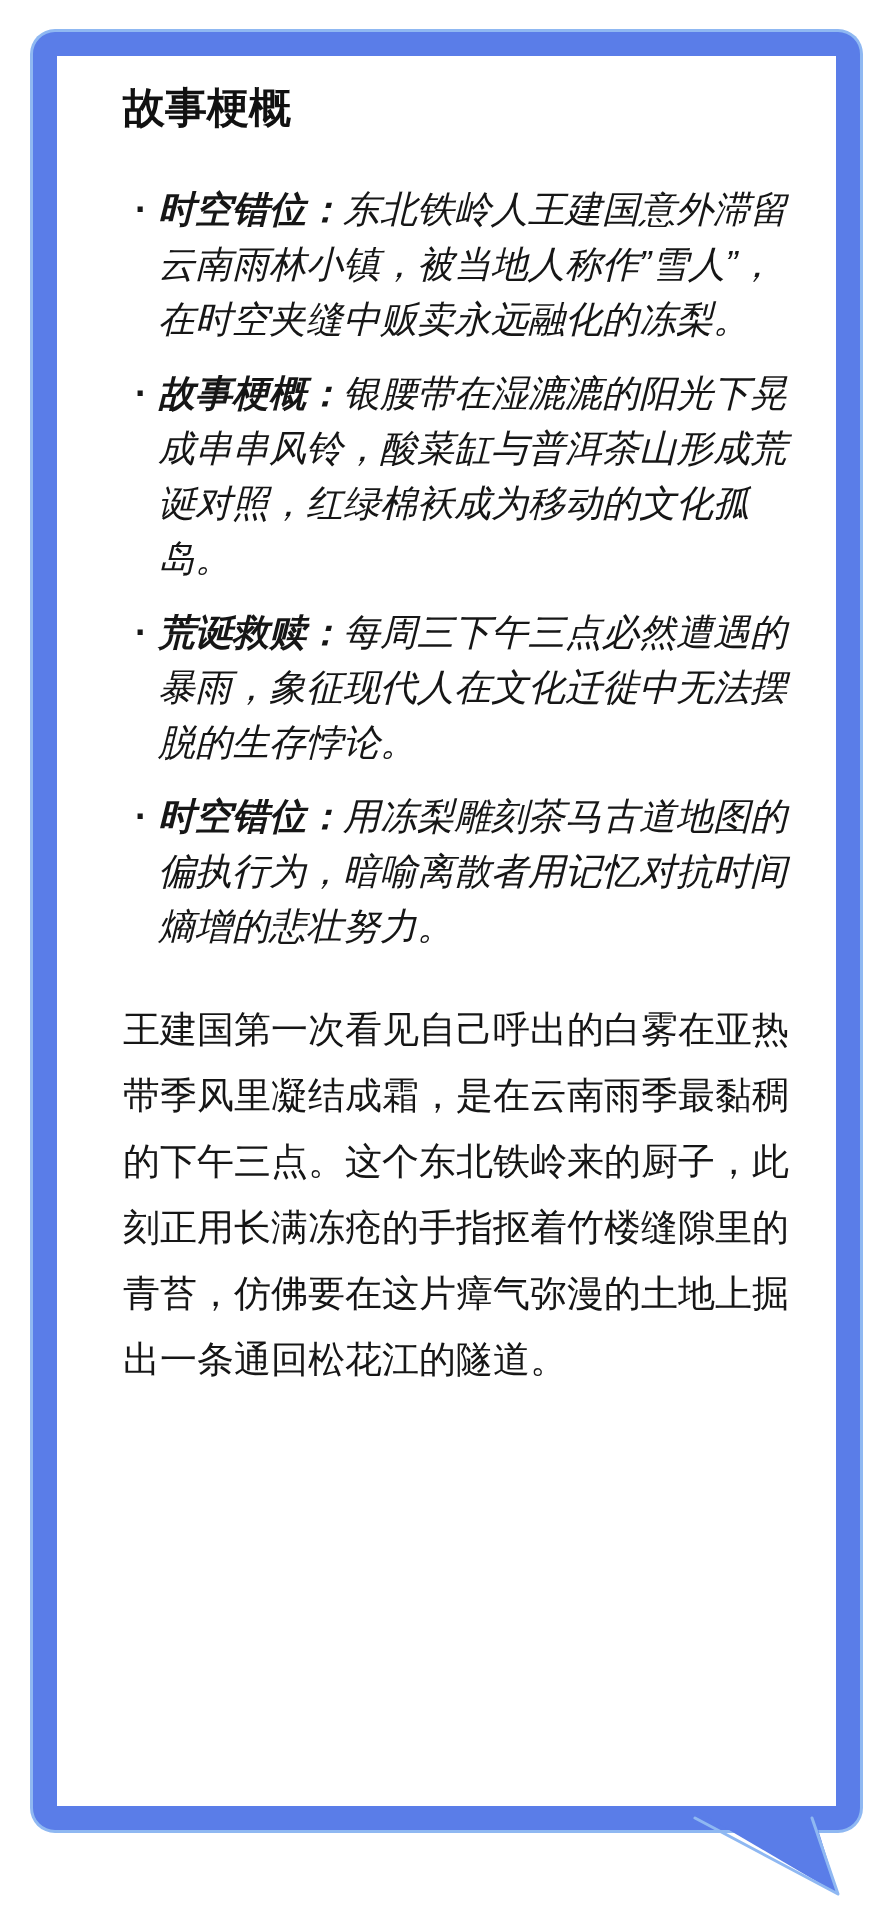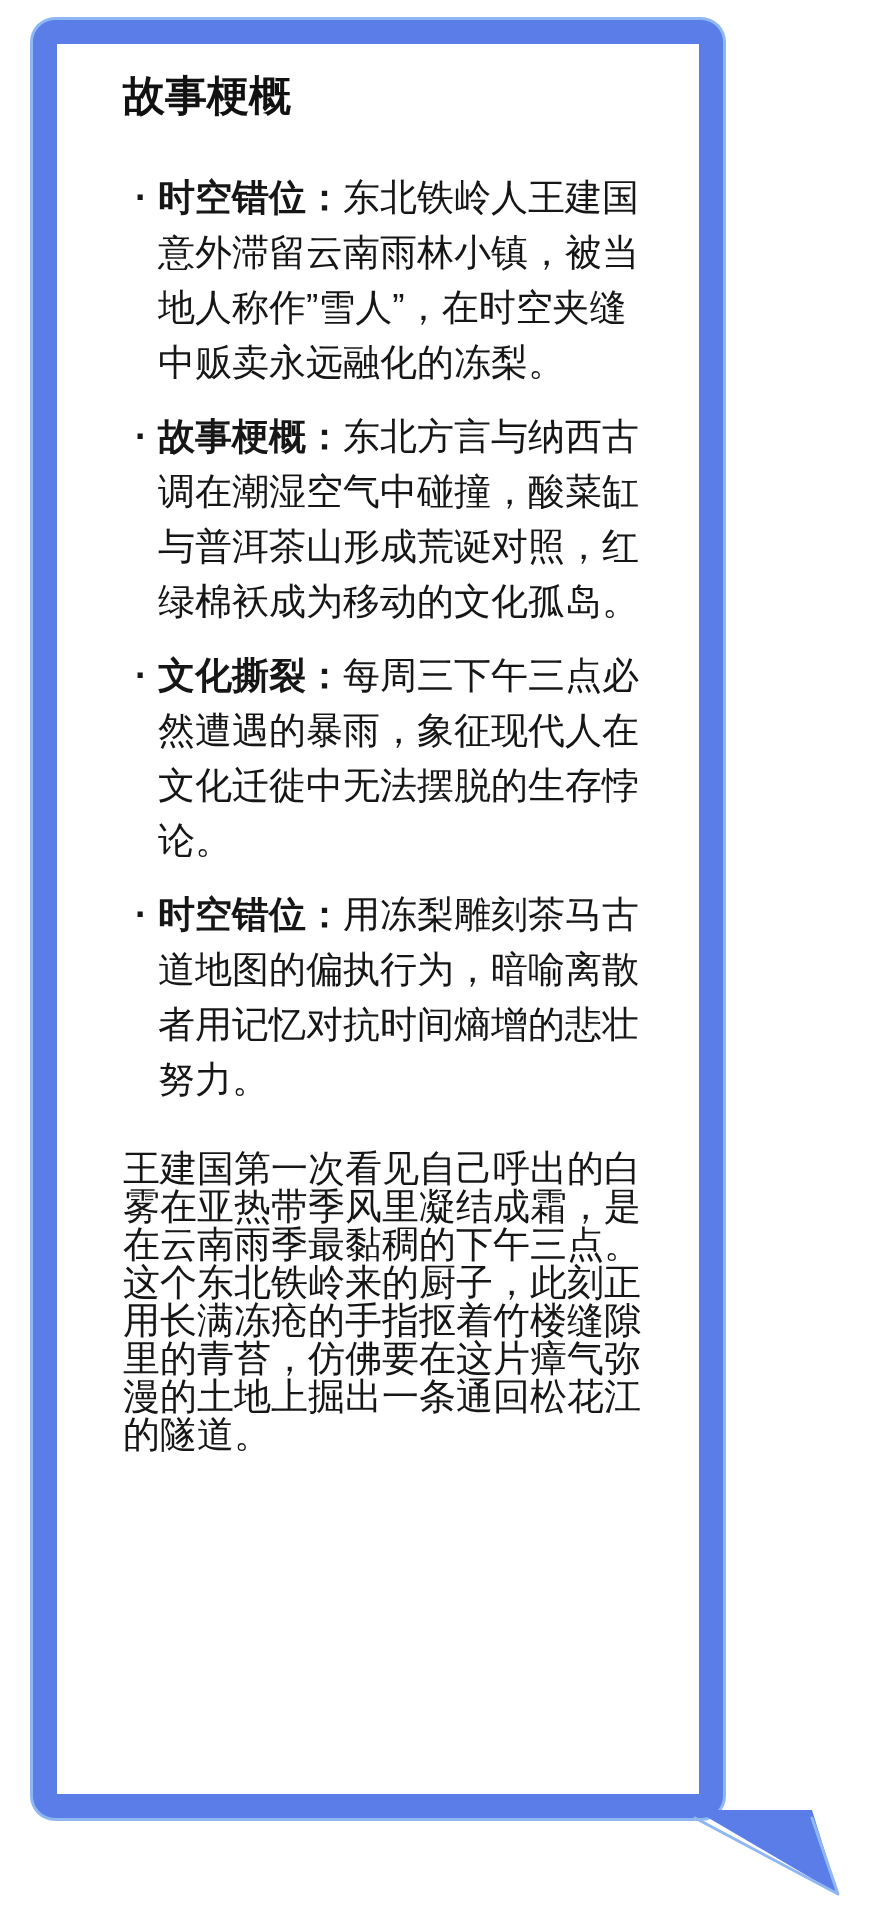--- a/index.html
+++ b/index.html
@@ -5,22 +5,22 @@
   html,body{margin:0;padding:0;background:#ffffff;}
   .stage{
     position:relative;
     width:892px;height:1920px;
     background:#ffffff;
     overflow:hidden;
     font-family:"Liberation Sans", sans-serif;
   }
   .bubble{
     position:absolute;
-    left:33px;top:20px;
-    width:690px;height:1798px;
+    left:33px;top:32px;
+    width:827px;height:1798px;
     box-sizing:border-box;
     background:#ffffff;
     border:24px solid #5a7de8;
     border-radius:22px;
     box-shadow:0 0 0 3px #8fb8f2;
   }
   .bubble-content{
     box-sizing:border-box;
     width:100%;height:100%;
     padding:26px 42px 36px 66px;
@@ -44,26 +44,26 @@
   .bullets li{
     display:flex;
     margin:0 0 19px 0;
   }
   .bullets li:last-child{margin-bottom:0;}
   .dot{
     flex:0 0 23px;
     width:23px;
     font-weight:bold;
   }
-  .li-text{flex:1;}
+  .li-text{flex:1;font-style:italic;}
   .term{font-weight:bold;}
   .para{
     margin:43px 0 0 0;
     font-size:37px;
-    line-height:38px;
+    line-height:66px;
   }
   .tail{
     position:absolute;
     left:676px;top:1810px;
     width:184px;height:92px;
   }
 </style>
 </head>
 <body>
 
@@ -74,25 +74,25 @@
 
       <h1 class="title">故事梗概</h1>
 
       <ul class="bullets">
         <li>
           <span class="dot">·</span>
           <span class="li-text"><span class="term">时空错位：</span><span>东北铁岭人王建国意外滞留云南雨林小镇，被当地人称作”雪人”，在时空夹缝中贩卖永远融化的冻梨。</span></span>
         </li>
         <li>
           <span class="dot">·</span>
-          <span class="li-text"><span class="term">故事梗概：</span><span>东北方言与纳西古调在潮湿空气中碰撞，酸菜缸与普洱茶山形成荒诞对照，红绿棉袄成为移动的文化孤岛。</span></span>
+          <span class="li-text"><span class="term">故事梗概：</span><span>银腰带在湿漉漉的阳光下晃成串串风铃，酸菜缸与普洱茶山形成荒诞对照，红绿棉袄成为移动的文化孤岛。</span></span>
         </li>
         <li>
           <span class="dot">·</span>
-          <span class="li-text"><span class="term">文化撕裂：</span><span>每周三下午三点必然遭遇的暴雨，象征现代人在文化迁徙中无法摆脱的生存悖论。</span></span>
+          <span class="li-text"><span class="term">荒诞救赎：</span><span>每周三下午三点必然遭遇的暴雨，象征现代人在文化迁徙中无法摆脱的生存悖论。</span></span>
         </li>
         <li>
           <span class="dot">·</span>
           <span class="li-text"><span class="term">时空错位：</span><span>用冻梨雕刻茶马古道地图的偏执行为，暗喻离散者用记忆对抗时间熵增的悲壮努力。</span></span>
         </li>
       </ul>
 
       <p class="para">王建国第一次看见自己呼出的白雾在亚热带季风里凝结成霜，是在云南雨季最黏稠的下午三点。这个东北铁岭来的厨子，此刻正用长满冻疮的手指抠着竹楼缝隙里的青苔，仿佛要在这片瘴气弥漫的土地上掘出一条通回松花江的隧道。</p>
 
     </div>

